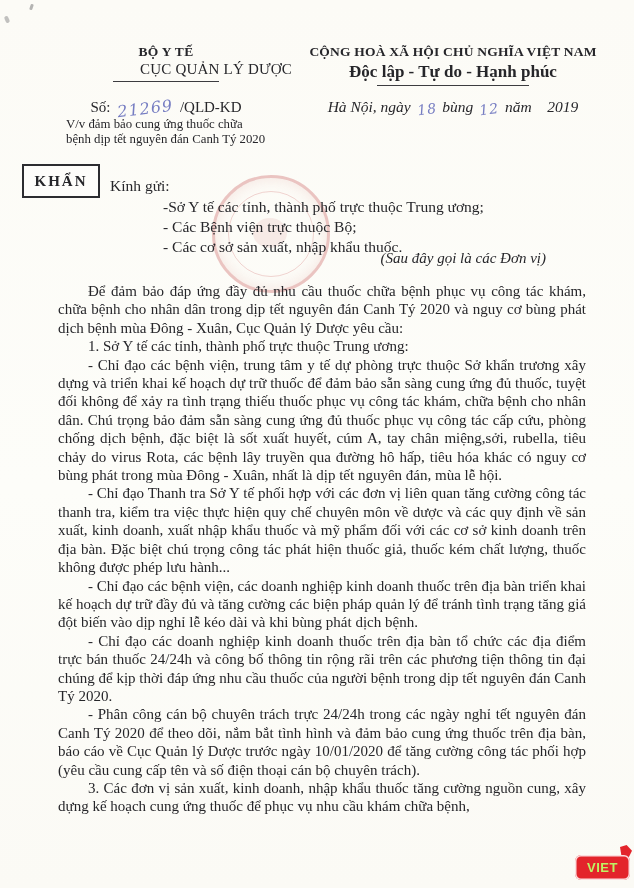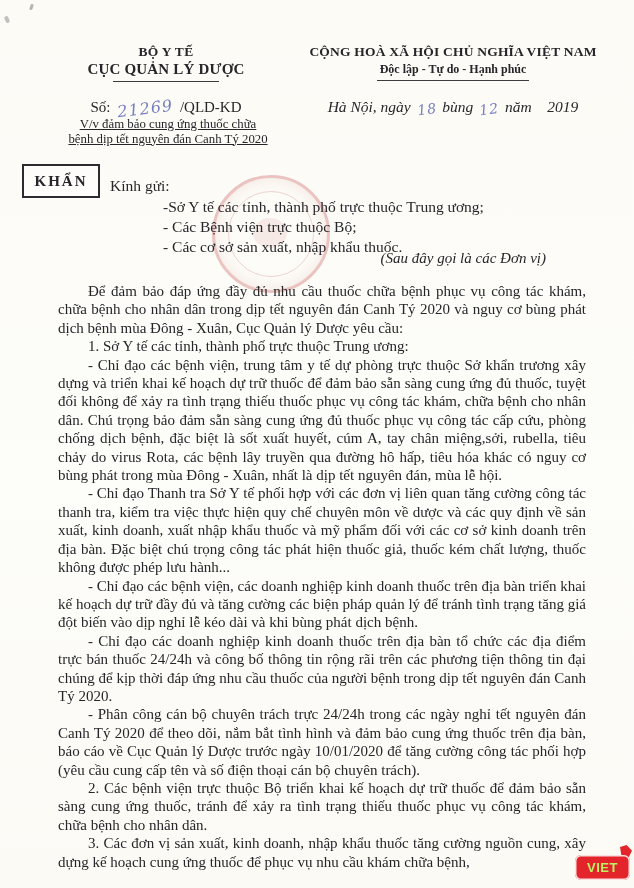--- a/index.html
+++ b/index.html
@@ -6,35 +6,35 @@
   body { width:634px; height:888px; background:#e8e8e8; }
   .page {
     position:relative; width:634px; height:888px; overflow:hidden;
     background:linear-gradient(180deg,#fcfbf6 0%, #fdfdf9 55%, #fbfaf5 100%);
     font-family:"Liberation Serif","DejaVu Serif",serif;
     color:#26262a;
   }
   
   .org-block { position:absolute; left:40px; top:44px; width:252px; text-align:center; }
   .org-parent { font-size:13.5px; font-weight:bold; letter-spacing:.3px; }
-  .org-name { font-size:15px; font-weight:bold; margin-top:1px; letter-spacing:.2px; }
+  .org-name { font-size:15px; font-weight:normal; margin-top:1px; letter-spacing:.2px;text-align:right; }
   .org-rule { width:106px; border-top:1.5px solid #3c3c40; margin:3px auto 0 auto; }
   .national-block { position:absolute; left:288px; top:44px; width:330px; text-align:center; }
   .motto1 { font-size:13.5px; font-weight:bold; letter-spacing:.2px; }
-  .motto2 { font-size:12px; font-weight:bold; margin-top:2px; }
+  .motto2 { font-size:17px; font-weight:bold; margin-top:2px; }
   .motto-rule { width:152px; border-top:1.5px solid #3c3c40; margin:3px auto 0 auto; }
 
   .so-line { position:absolute; left:40px; top:97px; width:252px; text-align:center; font-size:15px; }
   .hand { display:inline-block; color:#767dc2; font-style:italic;
           font-family:"DejaVu Serif",serif; transform:rotate(-7deg) translateY(2px);
           letter-spacing:1px; }
   .hand-num { font-size:16px; margin:0 3px; }
   .hand-sm { font-size:14px; margin:0 2px; }
-  .subject { position:absolute; left:66px; top:117px; width:204px; text-align:center;
-             font-size:12.8px; line-height:14.6px;text-decoration:underline; }
+  .subject { position:absolute; left:66px; top:117px; width:204px; text-align:left;
+             font-size:12.8px; line-height:14.6px; }
   .date-line { position:absolute; left:288px; top:98px; width:330px; text-align:center;
                font-style:italic; font-size:15.5px; }
   .date-line .gap { display:inline-block; width:8px; }
 
   
   .khan-box { position:absolute; left:22px; top:164px; width:74px; height:30px;
               border:2px solid #2c2c30; display:flex; align-items:center; justify-content:center;
               font-weight:bold; font-size:15px; letter-spacing:2px; background:rgba(255,255,255,.4); }
 
   
@@ -129,21 +129,20 @@
   <div class="recipients-note">(Sau đây gọi là các Đơn vị)</div>
 
   <div class="body-text">
     <p>Để đảm bảo đáp ứng đầy đủ nhu cầu thuốc chữa bệnh phục vụ công tác khám, chữa bệnh cho nhân dân trong dịp tết nguyên đán Canh Tý 2020 và nguy cơ bùng phát dịch bệnh mùa Đông - Xuân, Cục Quản lý Dược yêu cầu:</p>
     <p>1. Sở Y tế các tỉnh, thành phố trực thuộc Trung ương:</p>
     <p>- Chỉ đạo các bệnh viện, trung tâm y tế dự phòng trực thuộc Sở khẩn trương xây dựng và triển khai kế hoạch dự trữ thuốc để đảm bảo sẵn sàng cung ứng đủ thuốc, tuyệt đối không để xảy ra tình trạng thiếu thuốc phục vụ công tác khám, chữa bệnh cho nhân dân. Chú trọng bảo đảm sẵn sàng cung ứng đủ thuốc phục vụ công tác cấp cứu, phòng chống dịch bệnh, đặc biệt là sốt xuất huyết, cúm A, tay chân miệng,sởi, rubella, tiêu chảy do virus Rota, các bệnh lây truyền qua đường hô hấp, tiêu hóa khác có nguy cơ bùng phát trong mùa Đông - Xuân, nhất là dịp tết nguyên đán, mùa lễ hội.</p>
     <p>- Chỉ đạo Thanh tra Sở Y tế phối hợp với các đơn vị liên quan tăng cường công tác thanh tra, kiểm tra việc thực hiện quy chế chuyên môn về dược và các quy định về sản xuất, kinh doanh, xuất nhập khẩu thuốc và mỹ phẩm đối với các cơ sở kinh doanh trên địa bàn. Đặc biệt chú trọng công tác phát hiện thuốc giả, thuốc kém chất lượng, thuốc không được phép lưu hành...</p>
     <p>- Chỉ đạo các bệnh viện, các doanh nghiệp kinh doanh thuốc trên địa bàn triển khai kế hoạch dự trữ đầy đủ và tăng cường các biện pháp quản lý để tránh tình trạng tăng giá đột biến vào dịp nghỉ lễ kéo dài và khi bùng phát dịch bệnh.</p>
     <p>- Chỉ đạo các doanh nghiệp kinh doanh thuốc trên địa bàn tổ chức các địa điểm trực bán thuốc 24/24h và công bố thông tin rộng rãi trên các phương tiện thông tin đại chúng để kịp thời đáp ứng nhu cầu thuốc của người bệnh trong dịp tết nguyên đán Canh Tý 2020.</p>
     <p>- Phân công cán bộ chuyên trách trực 24/24h trong các ngày nghỉ tết nguyên đán Canh Tý 2020 để theo dõi, nắm bắt tình hình và đảm bảo cung ứng thuốc trên địa bàn, báo cáo về Cục Quản lý Dược trước ngày 10/01/2020 để tăng cường công tác phối hợp (yêu cầu cung cấp tên và số điện thoại cán bộ chuyên trách).</p>
-    <p>2. Các bệnh viện trực thuộc Bộ triển khai kế hoạch dự trữ thuốc để đảm bảo sẵn sàng cung ứng thuốc, tránh để xảy ra tình trạng thiếu thuốc phục vụ công tác khám, chữa bệnh cho nhân dân.</p>
     <p>3. Các đơn vị sản xuất, kinh doanh, nhập khẩu thuốc tăng cường nguồn cung, xây dựng kế hoạch cung ứng thuốc để phục vụ nhu cầu khám chữa bệnh,</p>
   </div>
 
   <div class="viet-flag"></div>
   <div class="viet-logo">
     <span>VIET</span>
   </div>
 
 </div>
 

